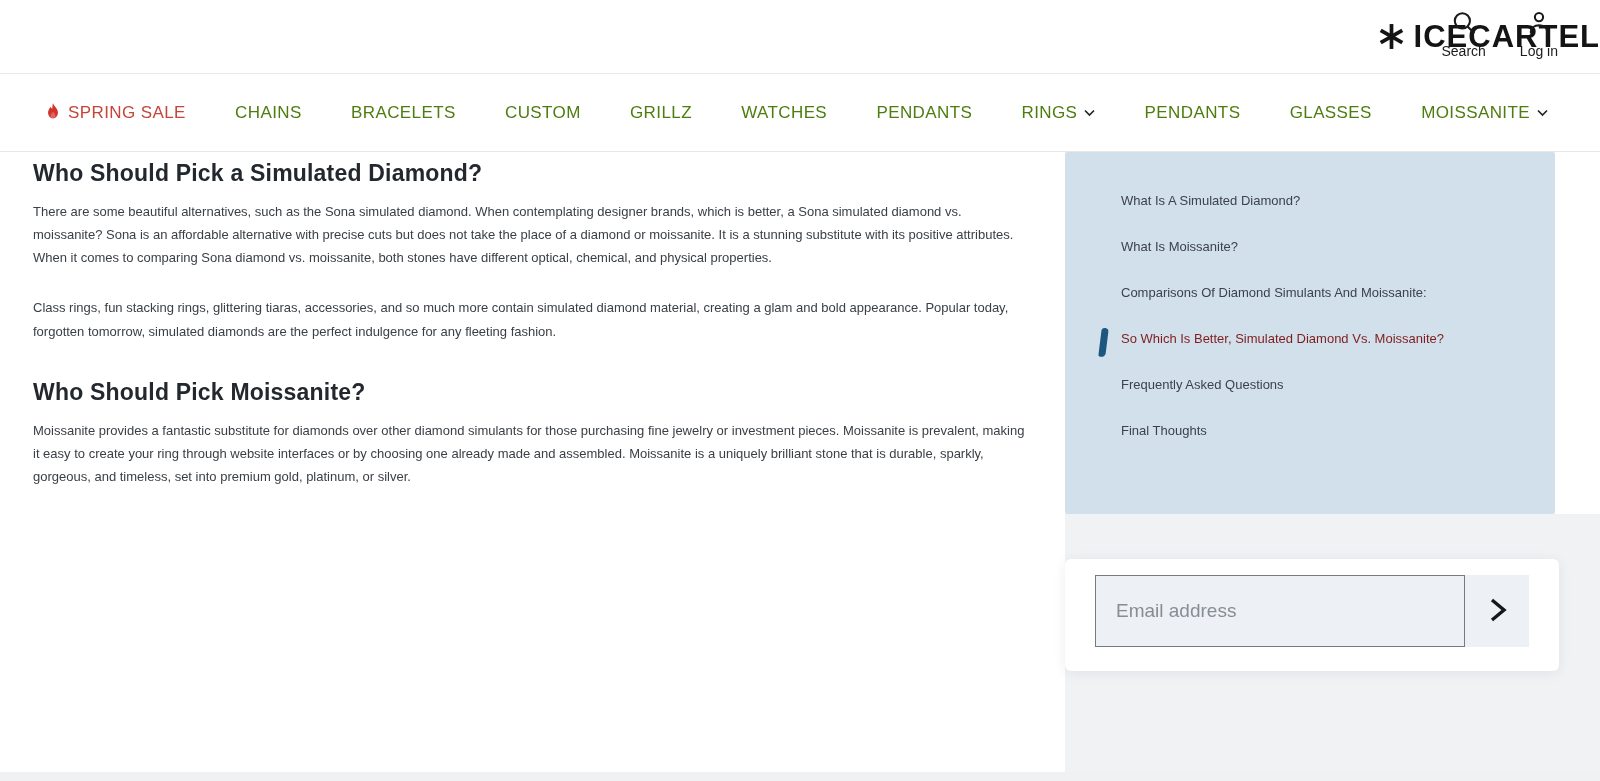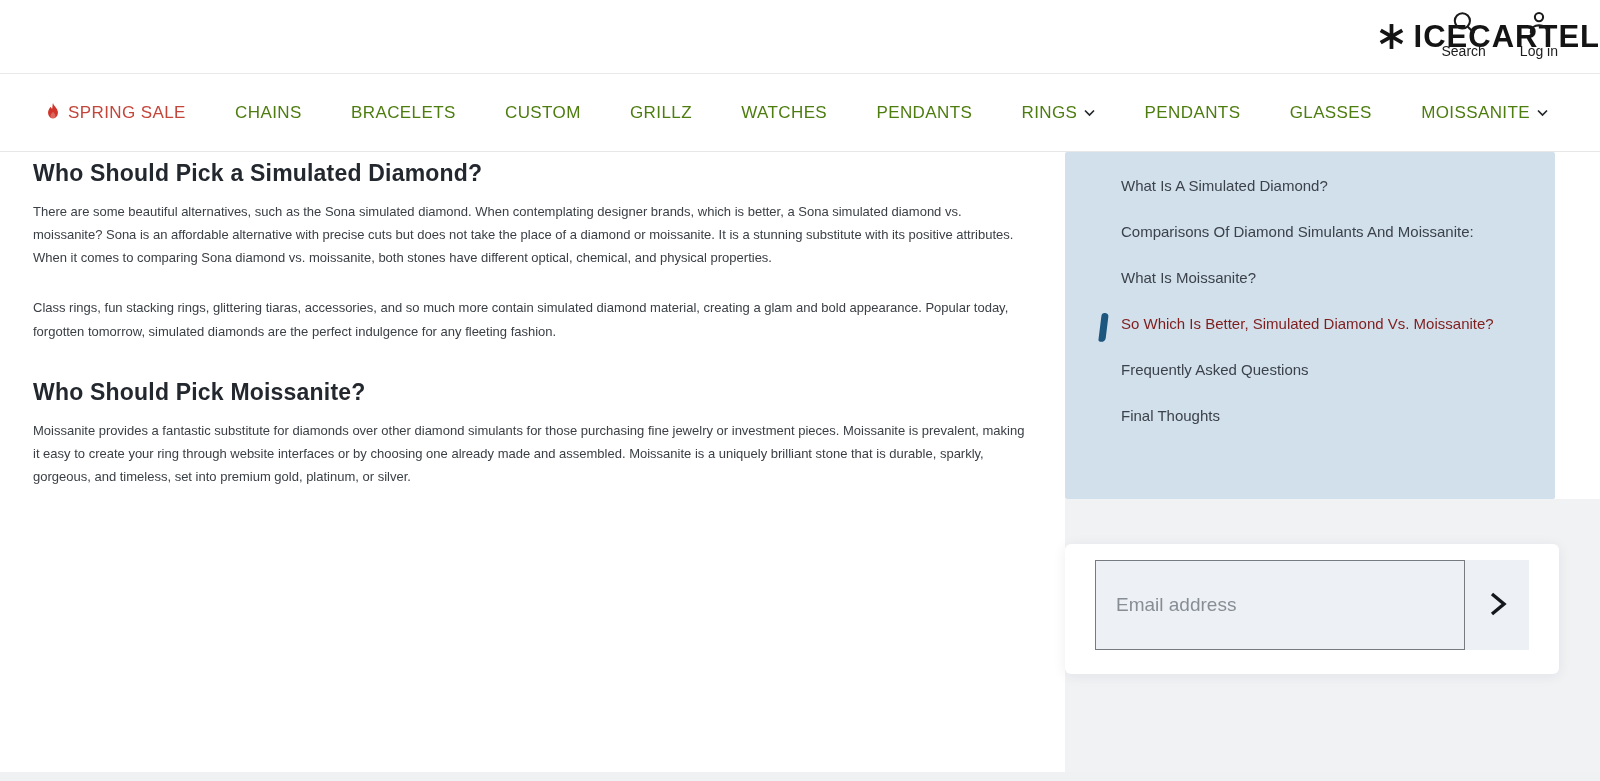--- a/index.html
+++ b/index.html
@@ -27,31 +27,31 @@
   
   .page-main { display:flex; min-height:641px; align-items:stretch; }
   .article { width:992px; margin-left:33px; padding-top:8px; }
   .article h2 { font-size:23px; font-weight:bold; color:#23272e; margin:0 0 13px; letter-spacing:.2px; }
   .article h2.gap-top { margin-top:36px; }
   .article p { font-size:13px; line-height:1.78; color:#3b4046; margin:0 0 27px; }
 
   
   .rail { width:535px; margin-left:auto; display:flex; flex-direction:column; }
   .toc { width:490px; background:#d1e0eb; border-radius:2px; padding:19px 55px 52px 56px; }
-  .toc-item { font-size:15px; line-height:30px; color:#3c424c; margin-bottom:16px;
-              position:relative; cursor:pointer; }
+  .toc-item { font-size:13px; line-height:30px; color:#3c424c; margin-bottom:16px;
+              position:relative; cursor:pointer;margin-top:15px; }
   .toc-item.active { color:#7f1d1d; }
   .toc-marker { position:absolute; left:-21px; top:4px; width:7px; height:29px;
                 background:#1d567e; border-radius:4px 4px 5px 2px; transform:rotate(7deg); }
 
   .rail-gray { flex:1; background:#f1f2f4; }
   .newsletter-card { width:494px; margin-top:45px; background:#fff; border-radius:6px;
                      box-shadow:0 2px 14px rgba(30,30,60,.07); padding:16px 30px 24px; }
   .newsletter-card h3 { font-size:25px; font-weight:bold; color:#232850; margin:0 0 20px; letter-spacing:.2px; }
-  .newsletter-form { display:flex; height:90px;border-radius:16px; }
+  .newsletter-form { display:flex; height:72px;border-radius:16px; }
   .newsletter-form input { flex:1; min-width:0; background:#edf1f5; border:1px solid #767b82;
                            font-family:"Liberation Sans", sans-serif; font-size:19px; padding:0 20px;
                            color:#4a4f57; outline:none; }
   .newsletter-form input::placeholder { color:#878d95; }
   .newsletter-submit { width:64px; background:#edf1f5; border:none; display:flex;
                        align-items:center; justify-content:center; cursor:pointer; }
 
   .bottom-strip { position:fixed; left:0; bottom:0; width:1600px; height:9px; background:#f0f1f3; }
 </style>
 </head>
@@ -151,22 +151,22 @@
     <p>There are some beautiful alternatives, such as the Sona simulated diamond.  When contemplating designer brands, which is better, a Sona simulated diamond vs. moissanite? Sona is an affordable alternative with precise cuts but does not take the place of a diamond or moissanite. It is a stunning substitute with its positive attributes. When it comes to comparing Sona diamond vs. moissanite, both stones have different optical, chemical, and physical properties.</p>
     <p>Class rings, fun stacking rings, glittering tiaras, accessories, and so much more contain simulated diamond material, creating a glam and bold appearance. Popular today, forgotten tomorrow, simulated diamonds are the perfect indulgence for any fleeting fashion.</p>
     <h2 class="gap-top">Who Should Pick Moissanite?</h2>
     <p>Moissanite provides a fantastic substitute for diamonds over other diamond simulants for those purchasing fine jewelry or investment pieces. Moissanite is prevalent, making it easy to create your ring through website interfaces or by choosing one already made and assembled. Moissanite is a uniquely brilliant stone that is durable, sparkly, gorgeous, and timeless, set into premium gold, platinum, or silver.</p>
   </article>
 
   <aside class="rail">
     <div class="toc" id="tocList">
 
     <div class="toc-item"><span>What Is A Simulated Diamond?</span></div>
+        <div class="toc-item"><span>What Is Moissanite?</span></div>
         <div class="toc-item"><span>Comparisons Of Diamond Simulants And Moissanite:</span></div>
-        <div class="toc-item"><span>What Is Moissanite?</span></div>
         <div class="toc-item active"><span class="toc-marker"></span><span>So Which Is Better, Simulated Diamond Vs. Moissanite?</span></div>
         <div class="toc-item"><span>Frequently Asked Questions</span></div>
         <div class="toc-item"><span>Final Thoughts</span></div>
       </div>
 
     <div class="rail-gray">
       <div class="newsletter-card">
         <div class="newsletter-form">
           <input type="email" placeholder="Email address" style="">
           <button class="newsletter-submit">

